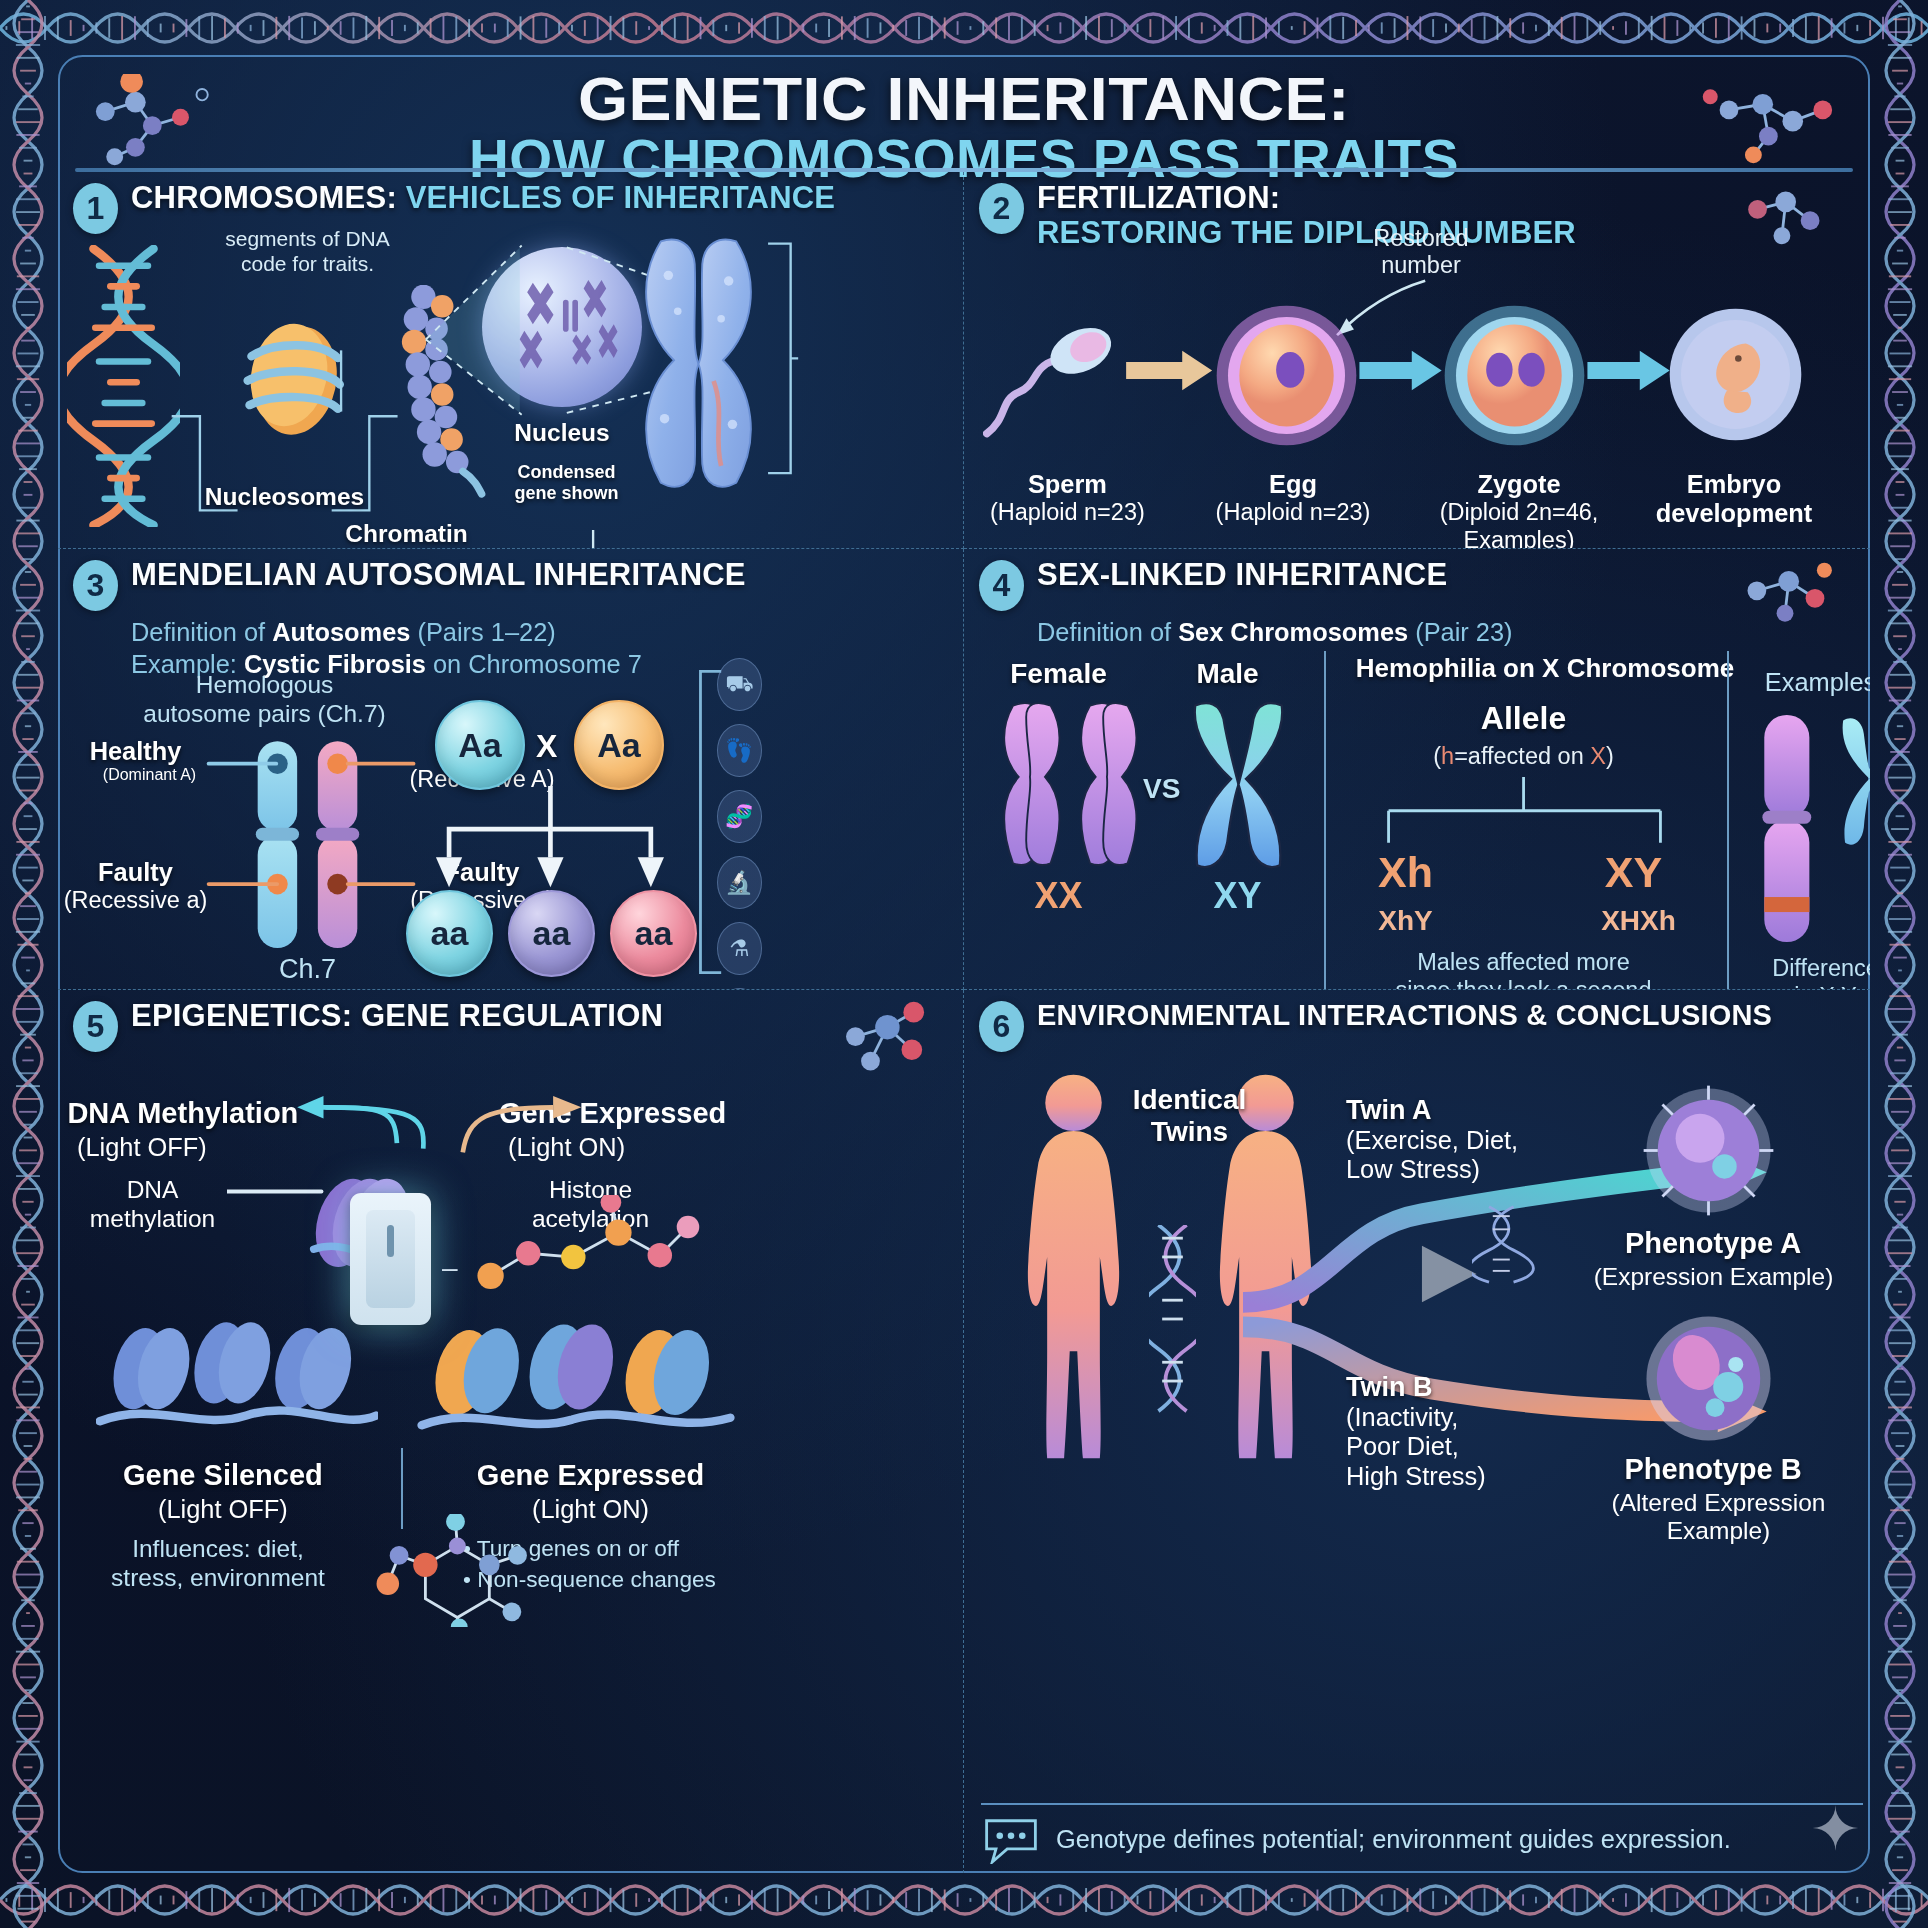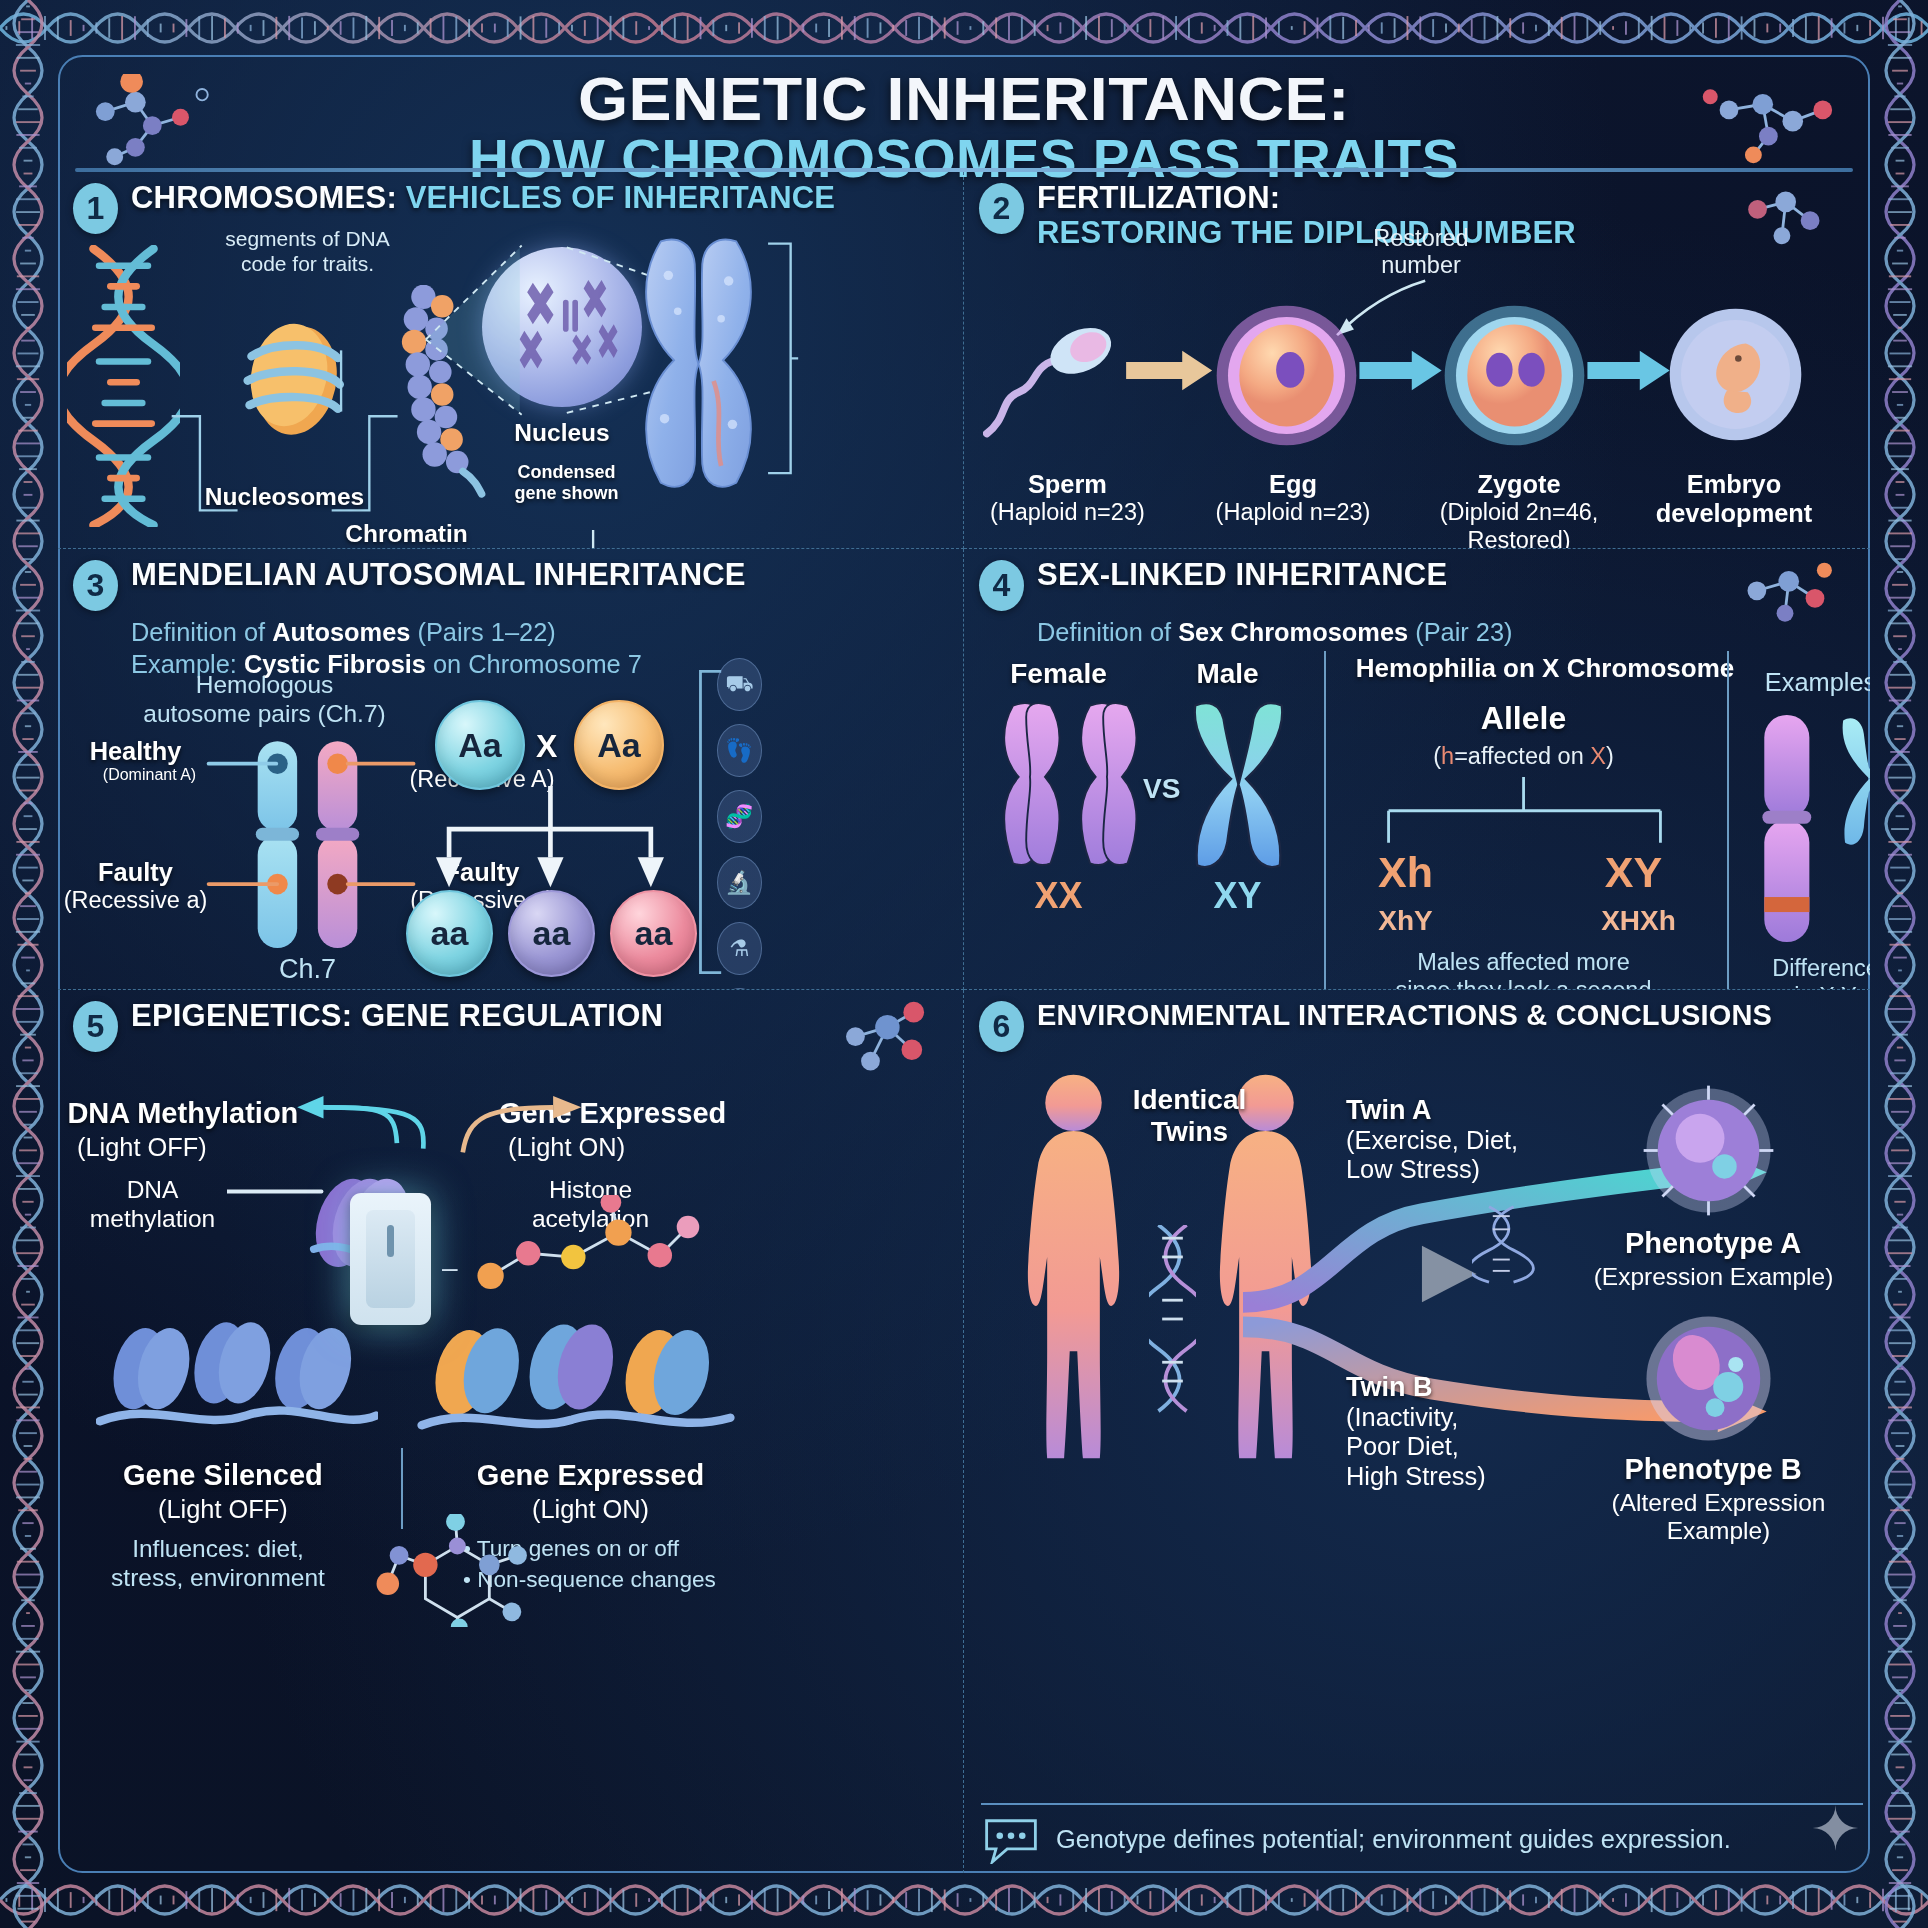--- a/index.html
+++ b/index.html
@@ -1090,21 +1090,21 @@
           <span class="t">Sperm</span>
           <span class="s">(Haploid n=23)</span>
         </div>
         <div class="abs cap" style="left:235px;top:298px;width:188px;">
           <span class="t">Egg</span>
           <span class="s">(Haploid n=23)</span>
         </div>
         <div class="abs cap" style="left:456px;top:298px;width:198px;">
           <span class="t">Zygote</span>
           <span class="s" style="white-space:pre-line">(Diploid 2n=46,
-Restored)</span>
+Examples)</span>
         </div>
         <div class="abs cap" style="left:676px;top:298px;width:188px;">
           <span class="t">Embryo</span>
           <span class="t">development</span>
         </div>
       </div>
 
       <div class="panel divR divB">
         <div class="phead">
           <div class="badge">3</div>

